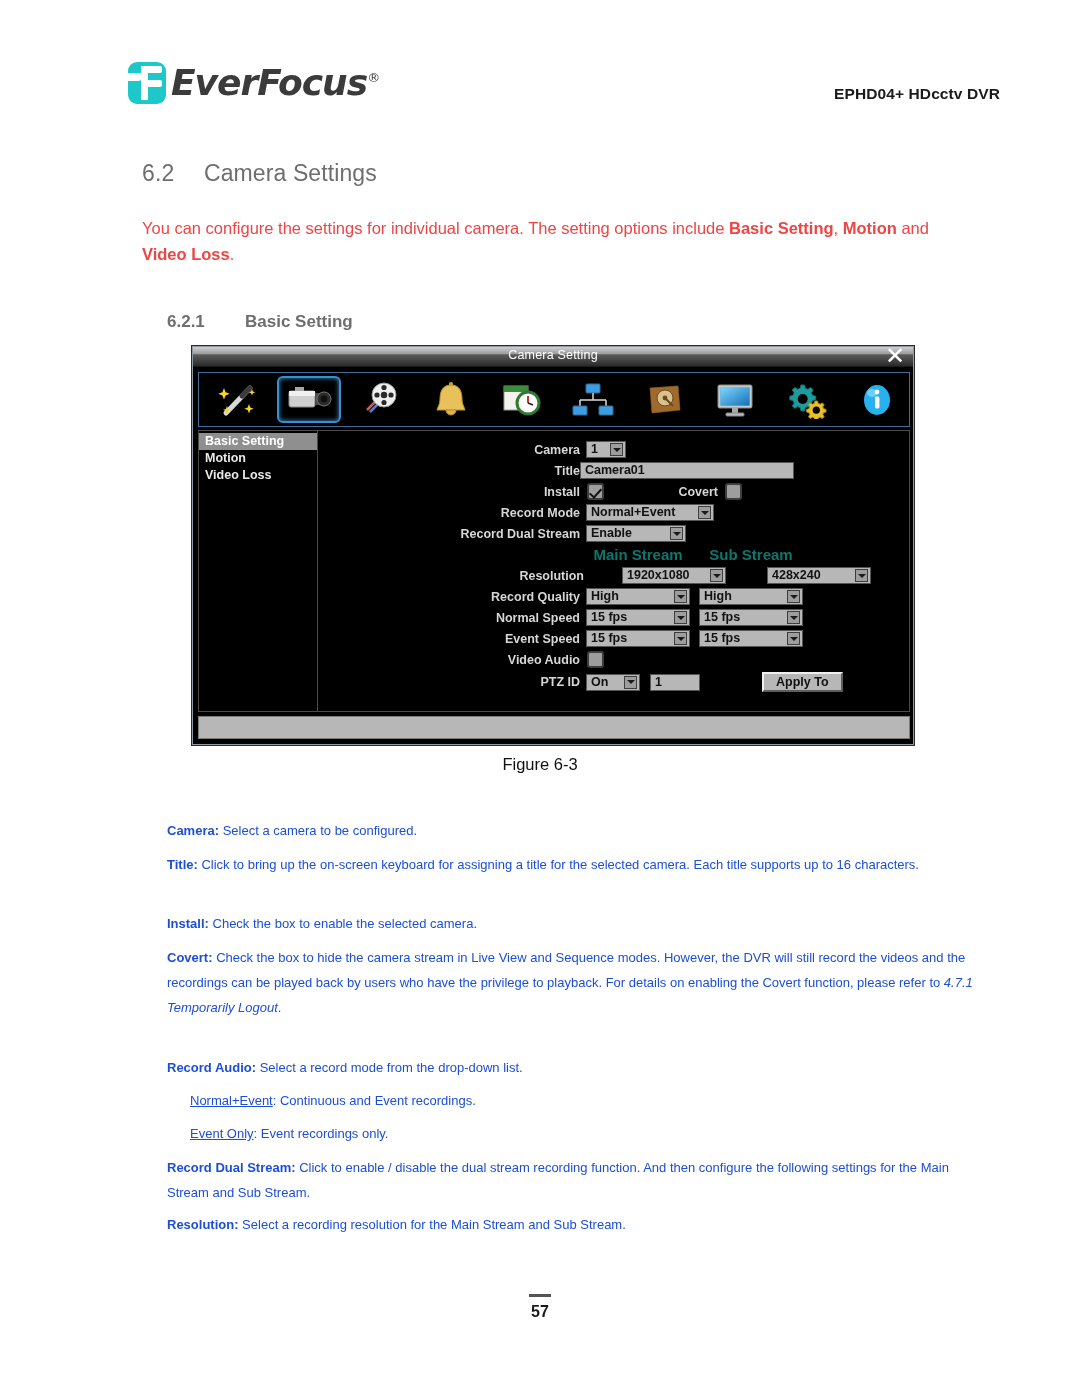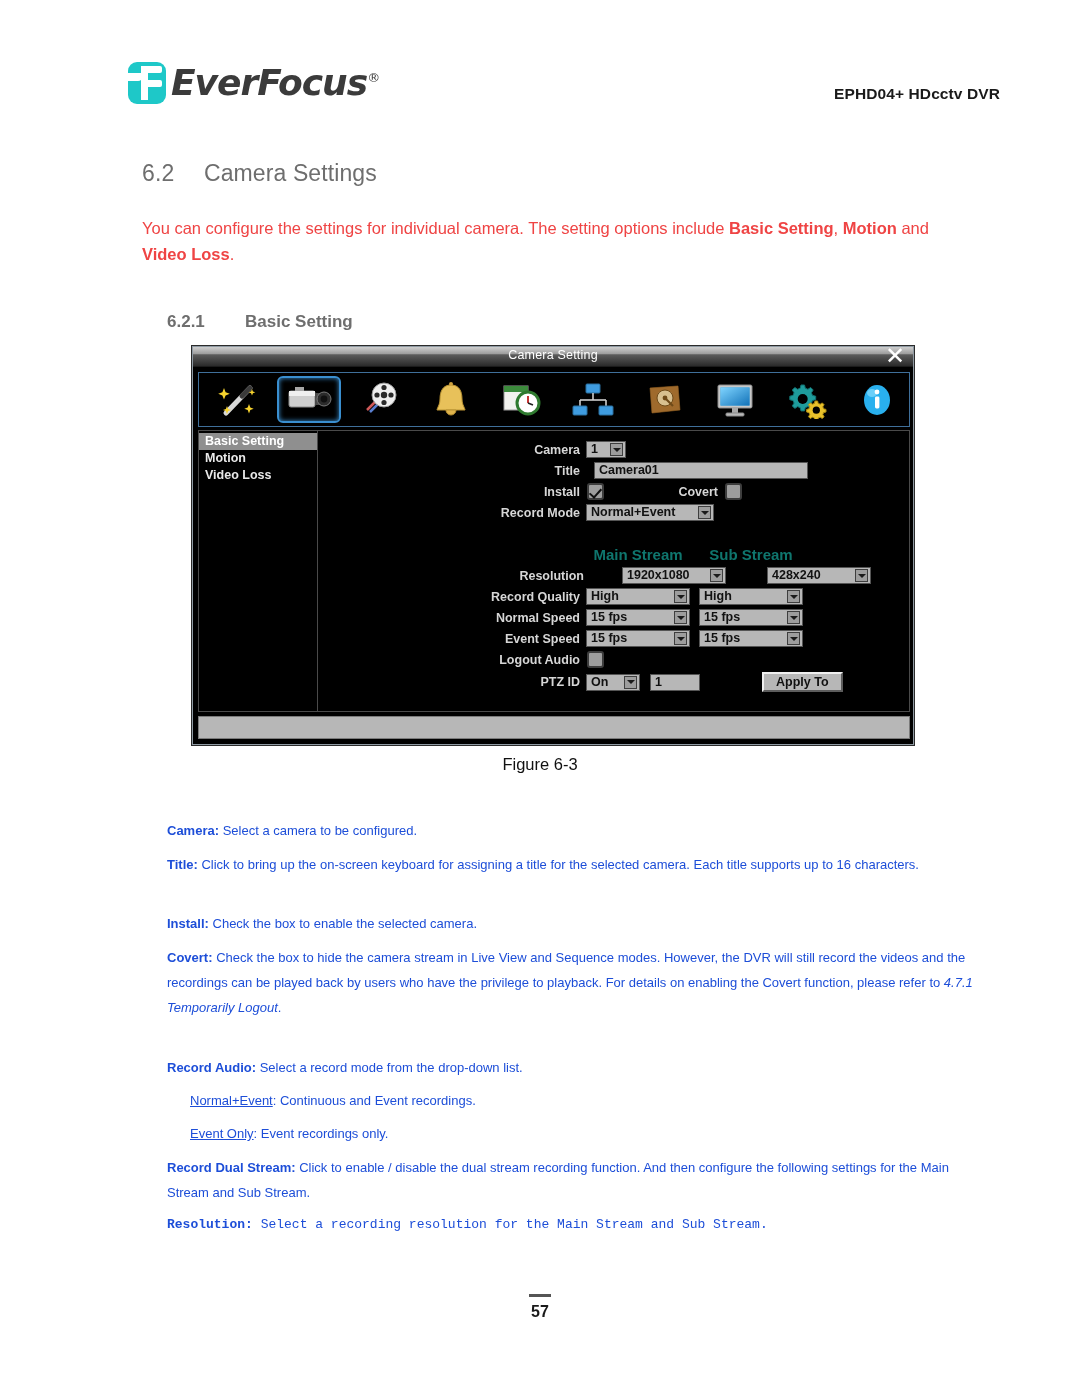--- a/index.html
+++ b/index.html
@@ -396,40 +396,47 @@
       <div class="frow" style="left:0; top:10px; width:344px;">
         <div class="flabel" style="width:262px;">Camera</div>
         <div class="ctl" style="margin-left:6px; width:40px;">
           <span class="val">1</span>
           <span class="arrow"></span>
         </div>
       </div>
 
       <div class="frow" style="left:0; top:31px; width:560px;">
         <div class="flabel" style="width:262px;">Title</div>
-        <div class="ctl" style="margin-left:14px; width:214px;">
+        <div class="ctl" style="margin-left:0; width:214px;">
           <span class="val">Camera01</span>
         </div>
       </div>
 
       <div class="frow" style="left:0; top:73px; width:420px;">
         <div class="flabel" style="width:262px;">Record Mode</div>
         <div class="ctl" style="margin-left:6px; width:128px;">
           <span class="val">Normal+Event</span>
           <span class="arrow"></span>
         </div>
       </div>
 
       <div class="frow" style="left:0; top:52px; width:480px;">
         <div class="flabel" style="width:262px;">Install</div>
         <div class="cbox checked" style="margin-left:7px;"></div>
         <div class="flabel" style="width:90px; margin-left:24px;">Covert</div>
         <div class="cbox" style="margin-left:7px;"></div>
       </div>
 
+      <div class="frow" style="left:0; top:94px; width:420px;">
+        <div class="flabel" style="width:262px;">Record Dual Stream</div>
+        <div class="ctl" style="margin-left:6px; width:100px;">
+          <span class="val">Enable</span>
+          <span class="arrow"></span>
+        </div>
+      </div>
 
       <div class="frow" style="left:0; top:115px; width:560px;">
         <div style="width:262px;"></div>
         <div class="streamhdr" style="margin-left:6px; width:104px; text-align:center;">Main Stream</div>
         <div class="streamhdr" style="margin-left:9px; width:104px; text-align:center;">Sub Stream</div>
       </div>
 
       <div class="frow" style="left:4px; top:136px; width:580px;gap:32px;">
         <div class="flabel" style="width:262px;">Resolution</div>
         <div class="ctl" style="margin-left:6px; width:104px;">
@@ -472,21 +479,21 @@
           <span class="val">15 fps</span>
           <span class="arrow"></span>
         </div>
         <div class="ctl" style="margin-left:9px; width:104px;">
           <span class="val">15 fps</span>
           <span class="arrow"></span>
         </div>
       </div>
 
       <div class="frow" style="left:0; top:220px; width:400px;">
-        <div class="flabel" style="width:262px;">Logout Audio</div>
+        <div class="flabel" style="width:262px;">Video Audio</div>
         <div class="cbox" style="margin-left:7px;"></div>
       </div>
 
       <div class="frow" style="left:0; top:241px; width:600px;">
         <div class="flabel" style="width:262px;">PTZ ID</div>
         <div class="ctl" style="margin-left:6px; width:54px;">
           <span class="val">On</span>
           <span class="arrow"></span>
         </div>
         <div class="ctl" style="margin-left:10px; width:50px;">
@@ -504,16 +511,16 @@
 <div class="fig-caption">Figure 6-3</div>
 
 <div class="body-block" style="top:818px;"><b>Camera:</b> Select a camera to be configured.</div>
 <div class="body-block" style="top:852px;"><b>Title:</b> Click to bring up the on-screen keyboard for assigning a title for the selected camera. Each title supports up to 16 characters.</div>
 <div class="body-block" style="top:911px;"><b>Install:</b> Check the box to enable the selected camera.</div>
 <div class="body-block" style="top:945px;"><b>Covert:</b> Check the box to hide the camera stream in Live View and Sequence modes. However, the DVR will still record the videos and the recordings can be played back by users who have the privilege to playback. For details on enabling the Covert function, please refer to <span class="i">4.7.1 Temporarily Logout</span>.</div>
 <div class="body-block" style="top:1055px;"><b>Record Audio:</b> Select a record mode from the drop-down list.</div>
 <div class="body-block indent" style="top:1088px;"><span class="u">Normal+Event</span>: Continuous and Event recordings.</div>
 <div class="body-block indent" style="top:1121px;"><span class="u">Event Only</span>: Event recordings only.</div>
 <div class="body-block" style="top:1155px;"><b>Record Dual Stream:</b> Click to enable / disable the dual stream recording function. And then configure the following settings for the Main Stream and Sub Stream.</div>
-<div class="body-block" style="top:1212px;font-family:Liberation Mono, monospace;"><b>Resolution:</b> Select a recording resolution for the Main Stream and Sub Stream.</div>
+<div class="body-block" style="top:1212px;"><b>Resolution:</b> Select a recording resolution for the Main Stream and Sub Stream.</div>
 
 <div class="pg-rule"></div>
 <div class="pg-num">57</div>
 
 </body></html>

